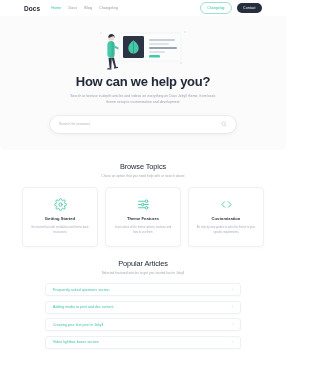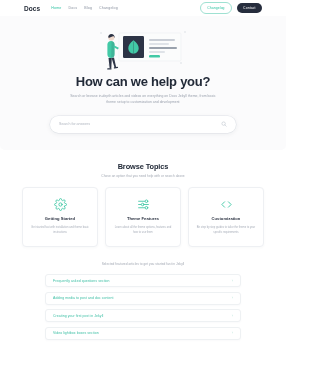--- a/index.html
+++ b/index.html
@@ -60,21 +60,21 @@
   }
   .searchwrap input {
     flex: 1; border: none; outline: none; background: transparent;
     font-size: 3.6px; color: #4a5161; font-family: inherit;
   }
   .searchwrap input::placeholder { color: #aeb4be; }
   .search-ico { width: 6px; height: 6px; flex: 0 0 auto; }
 
   
   .sec-head { text-align: center; }
-  .sec-head h2 { font-size: 7.4px; font-weight: 700; color: #222a38; letter-spacing: -.1px; }
+  .sec-head h2 { font-size: 7.4px; font-weight: 400; color: #222a38; letter-spacing: -.1px; }
   .sec-head p { font-size: 3.2px; color: #a2a8b3; margin-top: 3.5px; letter-spacing: .05px; }
 
   
   .topics {
     display: flex; gap: 7px; justify-content: center;
     margin-top: 9px; padding: 0 22px;
   }
   .tcard {
     flex: 1; background: #fff;
     border: .6px solid #eef0f3; border-radius: 4px;
@@ -209,20 +209,21 @@
         </div>
         <h3>Customization</h3>
         <p>Be step by step guides to tailor the theme to your specific requirements</p>
       </div>
 
     </div>
   </div>
 
   <div class="blk-sec">
     <div class="sec-head">
+      <h2>Popular Articles</h2>
       <p>Selected featured articles to get you started fast in Jekyll</p>
     </div>
 
     <div class="articles">
       <div class="arow">
         <span class="title">Frequently asked questions section</span>
         <span class="chev">›</span>
       </div>
       <div class="arow">
         <span class="title">Adding media to post and doc content</span>

